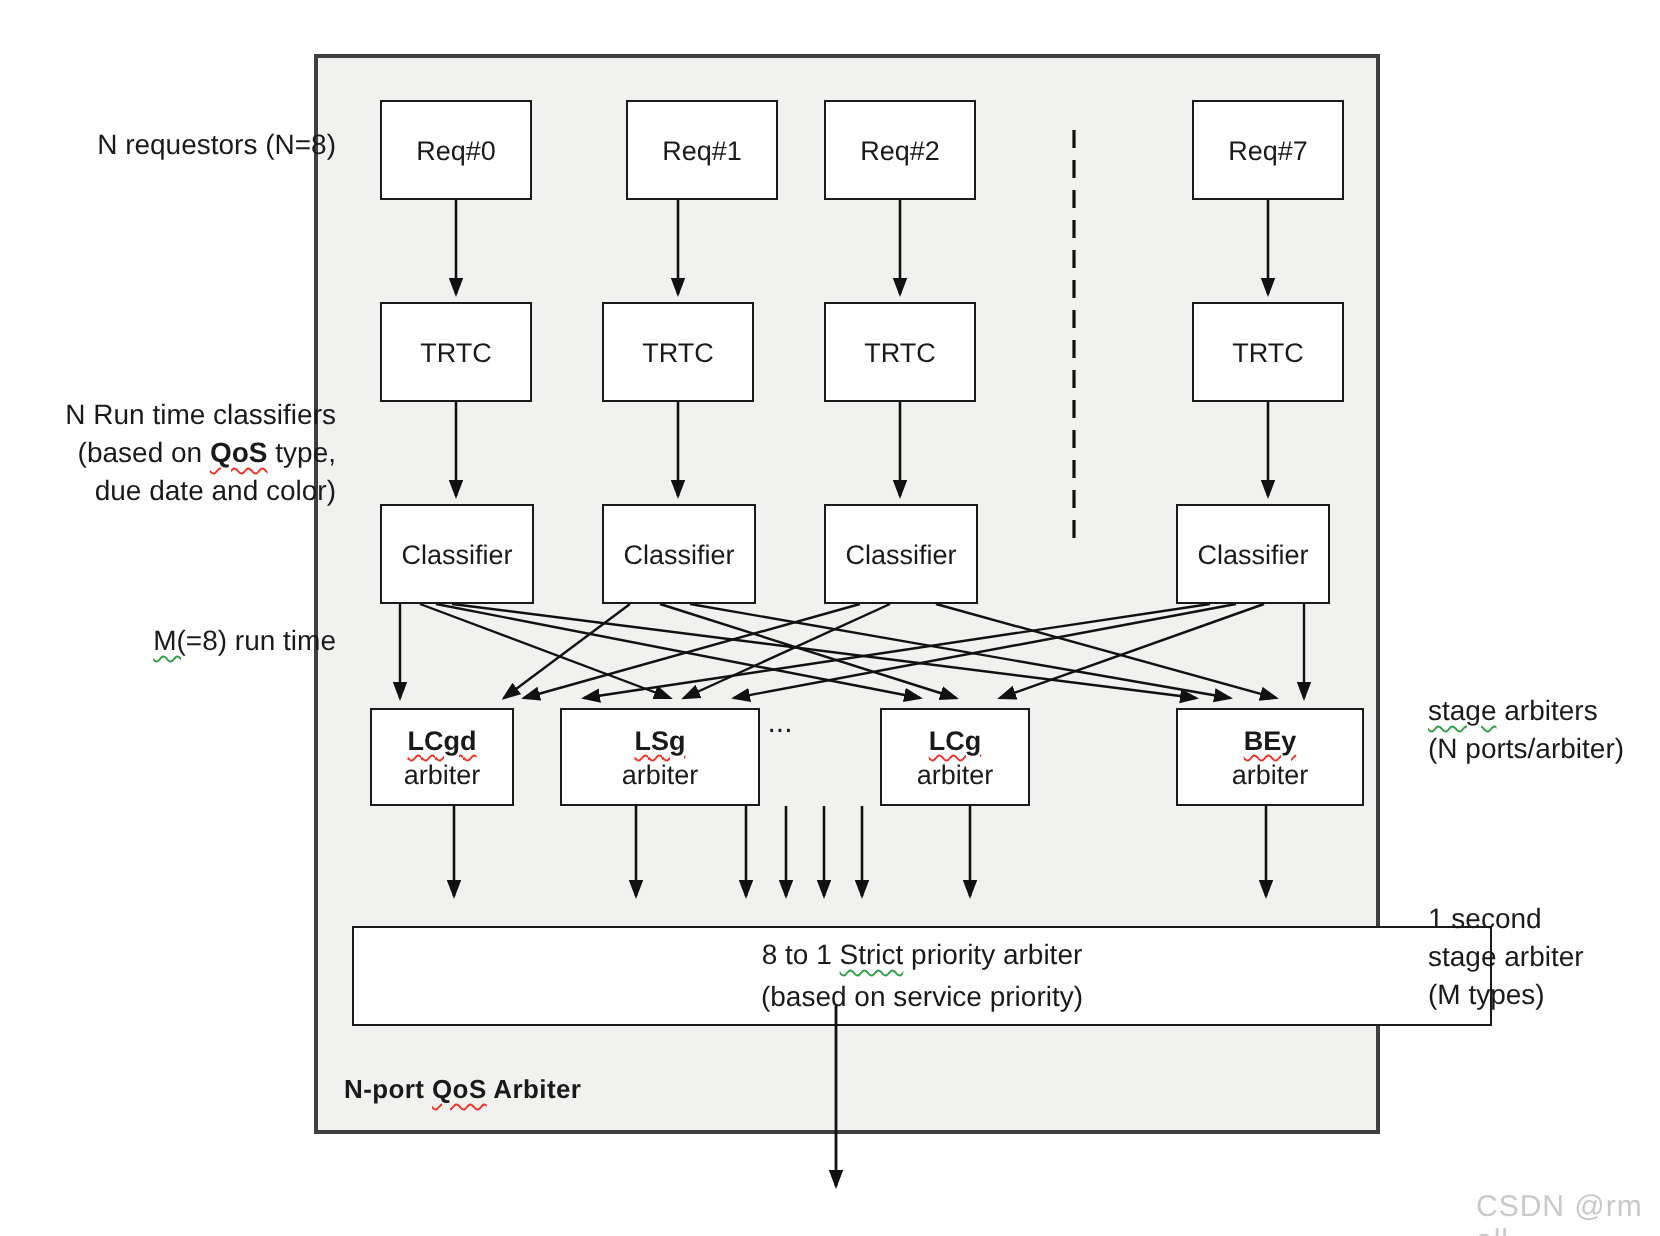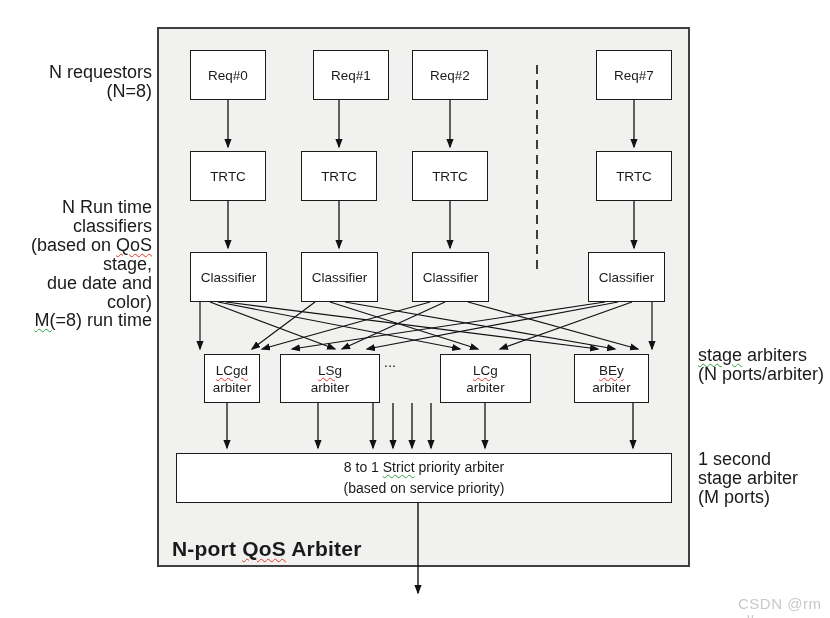--- a/index.html
+++ b/index.html
@@ -12,39 +12,39 @@
     background:#f1f1f0;border:2px solid #3f3f3f;box-sizing:border-box;
   }
   .box{
     position:absolute;background:#ffffff;border:1.5px solid #1a1a1a;box-sizing:border-box;
     display:flex;flex-direction:column;align-items:center;justify-content:center;
     font-size:13.5px;line-height:17px;text-align:center;
   }
   .colbox{width:76px;height:50px;}
   .arb{height:49px;top:354px;}
   .strict{
-    left:176px;top:453px;width:496px;height:50px;
+    left:176px;top:463px;width:570px;height:50px;
     font-size:14px;line-height:21px;
   }
   .ellipsis{
     position:absolute;left:376px;top:353px;width:28px;text-align:center;
     font-size:15px;font-weight:400;
   }
   .panel-title{
-    position:absolute;left:172px;top:537px;font-size:21px;font-weight:700;letter-spacing:.2px;
+    position:absolute;left:172px;top:537px;font-size:13px;font-weight:700;letter-spacing:.2px;
   }
-  .lbl{position:absolute;font-size:18px;line-height:19px;}
+  .lbl{position:absolute;font-size:14px;line-height:19px;margin-left:16px;}
   .lbl.left{left:0;width:152px;text-align:right;}
   .lbl.right{left:698px;width:132px;text-align:left;}
   .watermark{
     position:absolute;left:738px;top:595px;font-size:15px;color:#c9c9c9;letter-spacing:.5px;
   }
   .sq-red{
     text-decoration-line:underline;text-decoration-style:wavy;
-    text-decoration-color:#ee3124;text-decoration-thickness:1px;text-underline-offset:2px;
+    text-decoration-color:#ee3124;text-decoration-thickness:1px;text-underline-offset:2px;font-weight:bold;
   }
   .sq-green{
     text-decoration-line:underline;text-decoration-style:wavy;
     text-decoration-color:#2f9e44;text-decoration-thickness:1px;text-underline-offset:2px;
   }
   svg.arrows{position:absolute;left:0;top:0;pointer-events:none;}
 </style>
 </head>
 <body>
 
@@ -84,65 +84,65 @@
   <div class="box colbox" style="left:301px;top:252px;width:77px">
       <span>Classifier</span>
     </div>
   <div class="box colbox" style="left:412px;top:252px;width:77px">
       <span>Classifier</span>
     </div>
   <div class="box colbox" style="left:588px;top:252px;width:77px">
       <span>Classifier</span>
     </div>
 
-  <div class="box arb" style="left:204px;width:56px">
+  <div class="box arb" style="left:185px;width:72px">
     <div><span class="sq-red">LCgd</span></div>
     <div>arbiter</div>
   </div>
   <div class="box arb" style="left:280px;width:100px">
     <div><span class="sq-red">LSg</span></div>
     <div>arbiter</div>
   </div>
   <div class="ellipsis">...</div>
-  <div class="box arb" style="left:440px;width:91px">
+  <div class="box arb" style="left:440px;width:75px">
     <div><span class="sq-red">LCg</span></div>
     <div>arbiter</div>
   </div>
-  <div class="box arb" style="left:574px;width:75px">
+  <div class="box arb" style="left:588px;width:94px">
     <div><span class="sq-red">BEy</span></div>
     <div>arbiter</div>
   </div>
 
   <div class="box strict">
     <div><span>8 to 1 </span><span class="sq-green">Strict</span><span> priority arbiter</span></div>
     <div><span>(based on service priority)</span></div>
   </div>
 
   <div class="panel-title"><span>N-port </span><span class="sq-red">QoS</span><span> Arbiter</span></div>
 
   <div class="lbl left" style="top:63px">
     <div><span>N requestors (N=8)</span></div>
   </div>
   <div class="lbl left" style="top:198px">
     <div><span>N Run time classifiers</span></div>
-    <div><span>(based on </span><span class="sq-red">QoS</span><span> stage,</span></div>
+    <div><span>(based on </span><span class="sq-red">QoS</span><span> type,</span></div>
     <div><span>due date and color)</span></div>
   </div>
   <div class="lbl left" style="top:311px">
     <div><span class="sq-green">M(</span><span>=8) run time</span></div>
   </div>
 
   <div class="lbl right" style="top:346px">
     <div><span class="sq-green">stage</span><span> arbiters</span></div>
     <div><span>(N ports/arbiter)</span></div>
   </div>
   <div class="lbl right" style="top:450px">
     <div><span>1 second</span></div>
     <div><span>stage arbiter</span></div>
-    <div><span>(M ports)</span></div>
+    <div><span>(M types)</span></div>
   </div>
 
   <div class="watermark">CSDN @rm all</div>
 
   <svg class="arrows" width="830" height="618" viewBox="0 0 830 618">
     <defs>
       <marker id="ah" markerUnits="userSpaceOnUse" markerWidth="10" markerHeight="9" refX="8" refY="3.6" orient="auto">
         <path d="M0,0 L9.5,3.6 L0,7.2 Z" fill="#111"></path>
       </marker>
     </defs>

